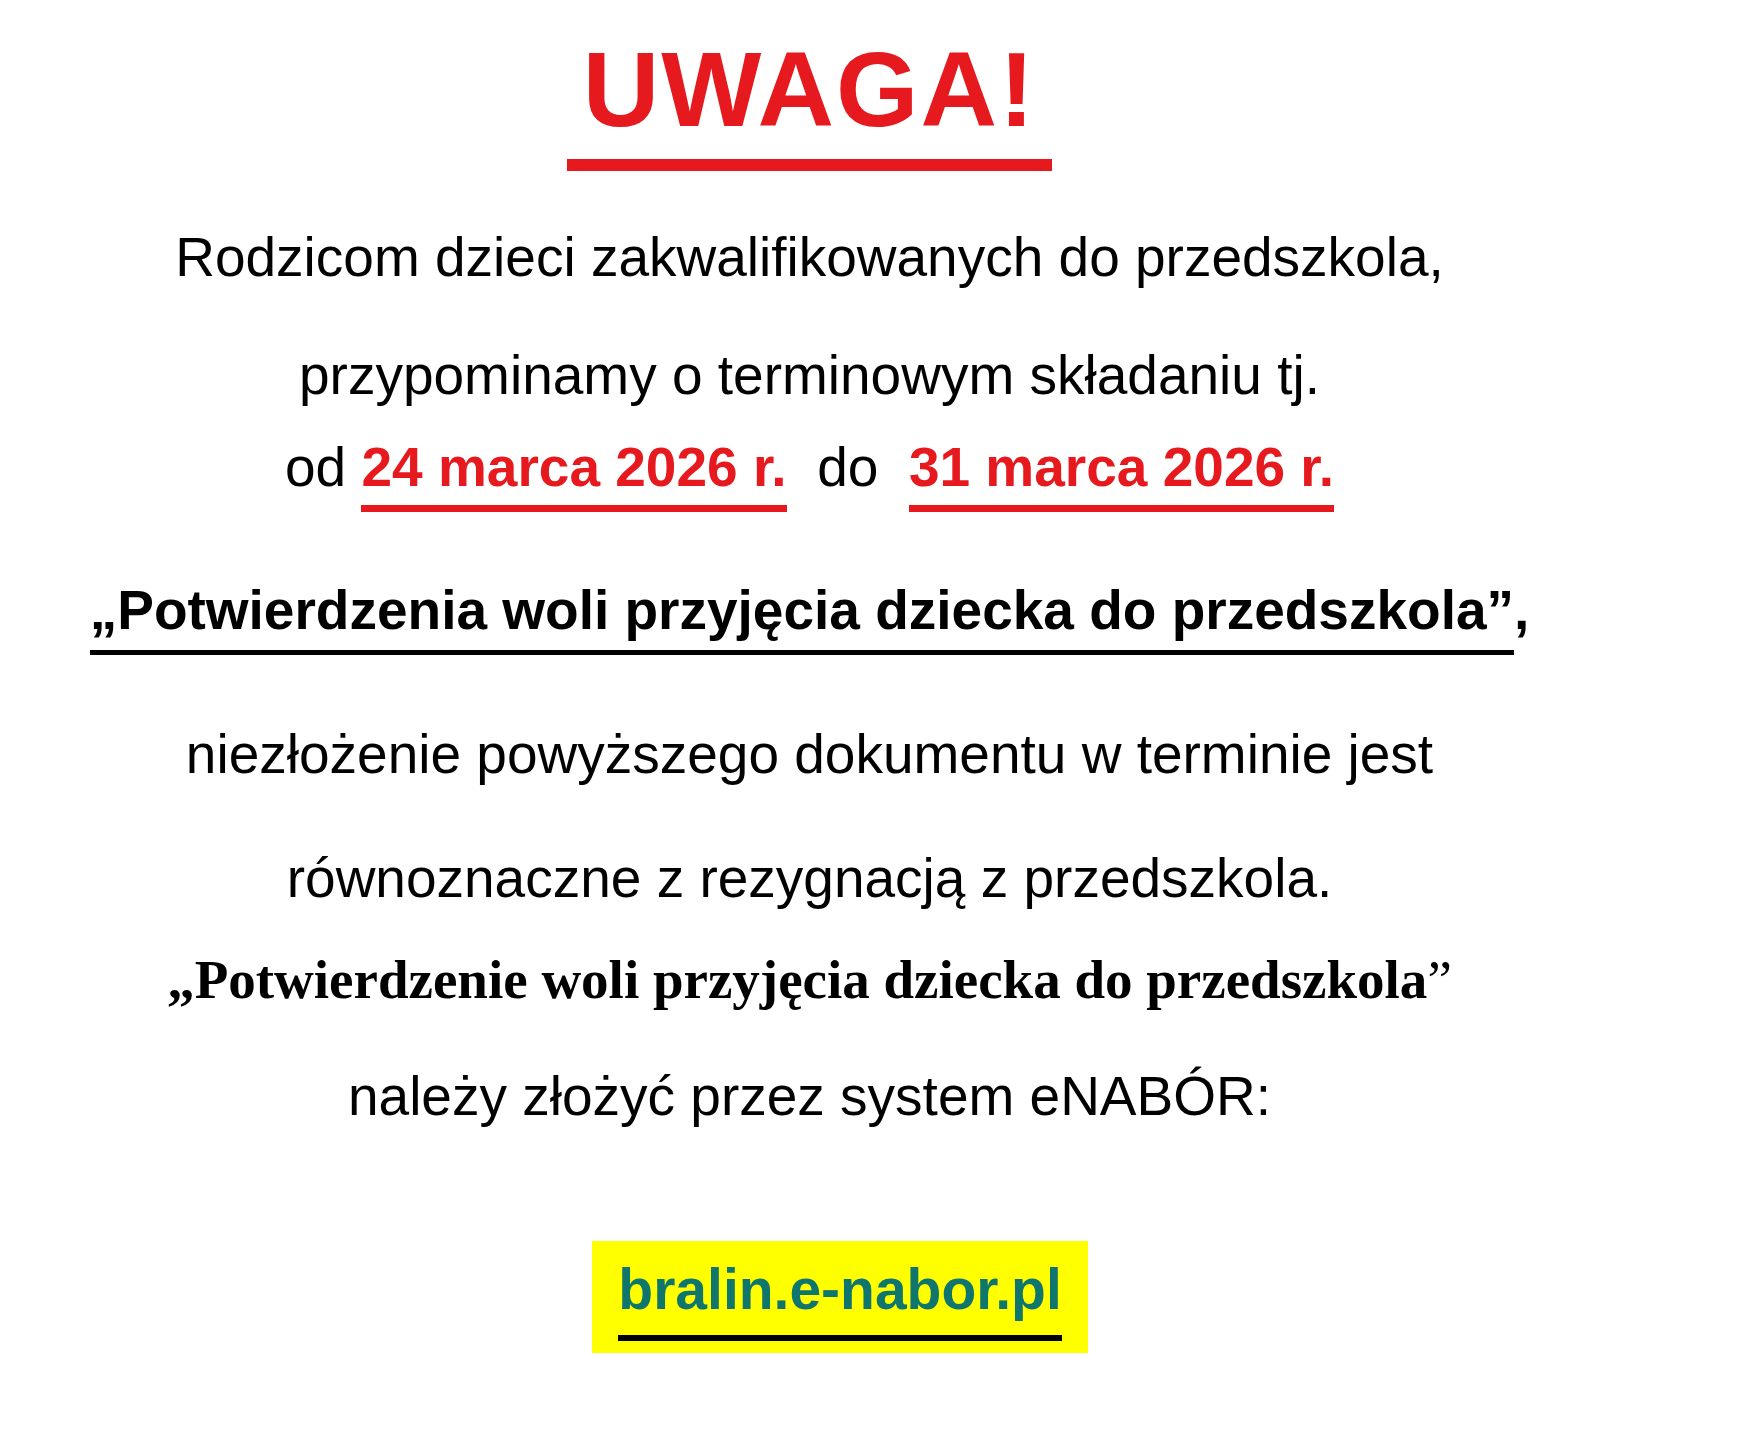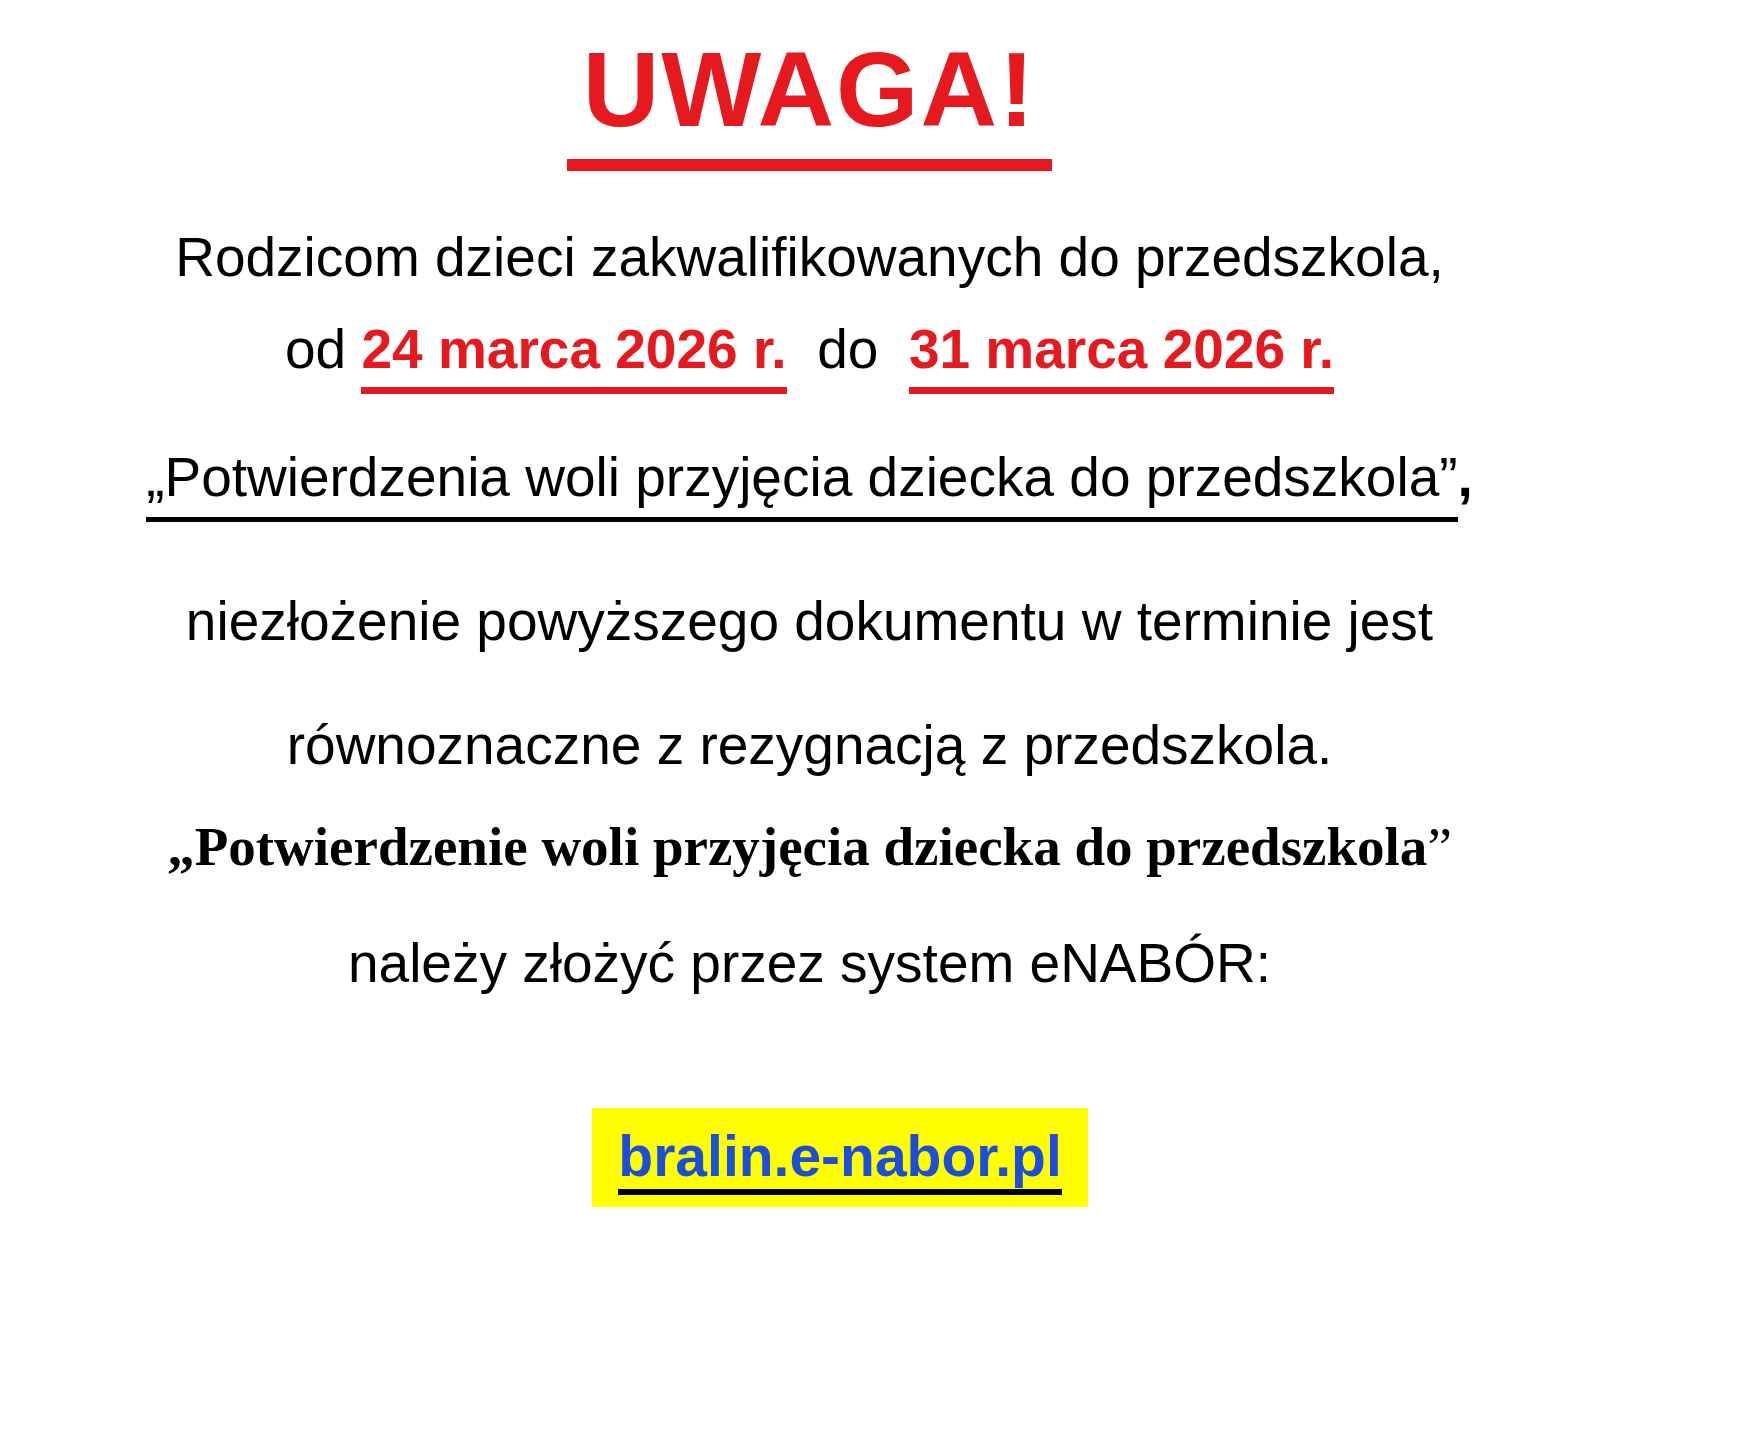--- a/index.html
+++ b/index.html
@@ -54,54 +54,56 @@
   .date-red {
     display: inline-block;
     color: #e6191f;
     font-weight: bold;
     border-bottom: 7px solid #e6191f;
     padding-bottom: 5px;
   }
   
   .stmt-underline {
     display: inline-block;
-    font-weight: normal;
+    font-weight: bold;
     border-bottom: 5px solid #000000;
     padding-bottom: 7px;
+    margin-top: 15px;
   }
   
   .quote-regular { font-weight: normal; }
   
   .highlight-box {
     display: inline-block;
     background: #ffff00;
     padding: 16px 26px 12px 26px;
   }
   .link-text {
     display: inline-block;
     font-size: 57px;
     font-weight: bold;
-    color: #1d4ed8;
+    color: #0f766e;
     border-bottom: 6px solid #000000;
-    padding-bottom: 0;
+    padding-bottom: 13px;
     text-decoration: none;
     line-height: 1.15;
   }
 </style>
 </head>
 <body>
 
 <div class="page">
 
   <h1 class="title-wrap">
     <span class="title-underline">UWAGA!</span>
   </h1>
 
   <p class="line l1">Rodzicom dzieci zakwalifikowanych do przedszkola,</p>
 
+  <p class="line l2">przypominamy o terminowym składaniu tj.</p>
 
   <p class="line l3"><span>od </span><span class="date-red">24 marca 2026 r.</span><span>  do  </span><span class="date-red">31 marca 2026 r.</span></p>
 
   <p class="line l4"><span class="stmt-underline">„Potwierdzenia woli przyjęcia dziecka do przedszkola”</span><span class="bold">,</span></p>
 
   <p class="line l5">niezłożenie powyższego dokumentu w terminie jest</p>
 
   <p class="line l6">równoznaczne z rezygnacją z przedszkola.</p>
 
   <p class="line l7"><span class="bold">„Potwierdzenie woli przyjęcia dziecka do przedszkola</span><span class="quote-regular">”</span></p>

